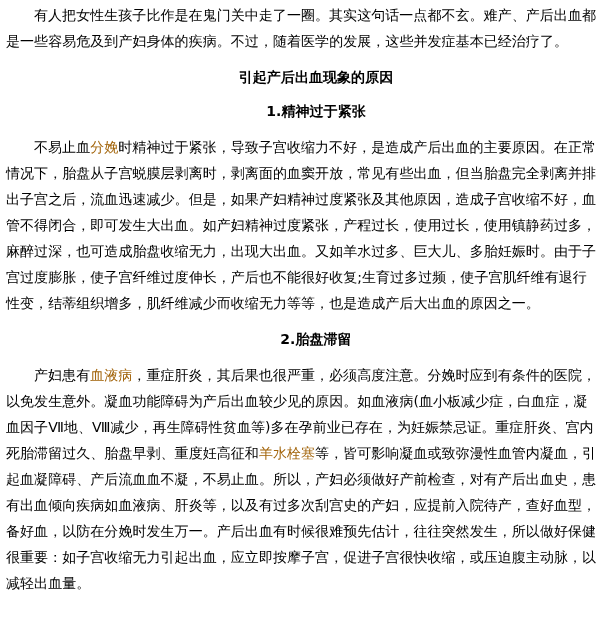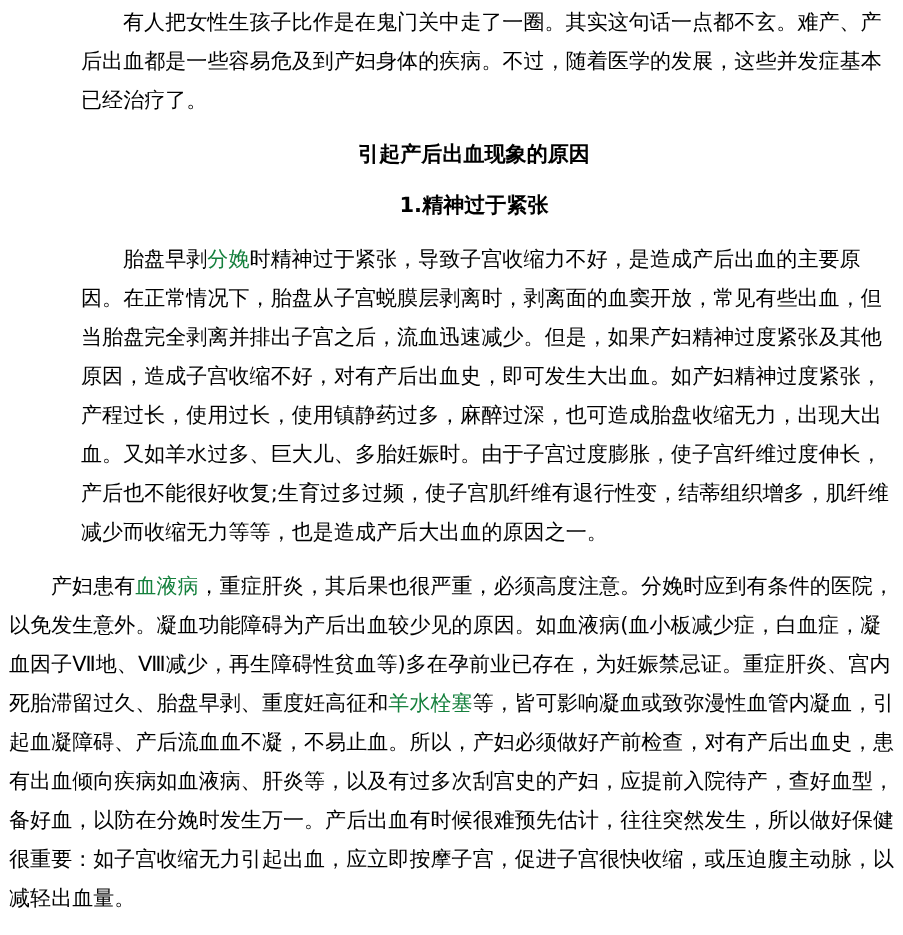--- a/index.html
+++ b/index.html
@@ -5,30 +5,31 @@
   html, body { margin: 0; padding: 0; background: #ffffff; }
   body {
     width: 602px; height: 623px; overflow: hidden;
     font-family: "DejaVu Sans", "Liberation Sans", sans-serif;
     font-size: 14px; color: #000000;
   }
   .page { padding: 2px 4px 0 6px; }
   p { margin: 0; line-height: 26px; letter-spacing: 0.05px; }
   .indent { text-indent: 28px; }
   .heading { font-weight: bold; padding-left: 28px; margin: 12px 0 12px 0; line-height: 22px; text-align: center; }
-  .para-gap { margin-bottom: 10px; margin-left: 48px; }
-  a.link { color: #15803d; text-decoration: none; }
+  .para-gap { margin-bottom: 10px; }
+  a.link { color: #a16207; text-decoration: none; }
   .plain-indent { padding-left: 28px; }
 </style>
 </head>
 <body>
 
 <div class="page">
   <p class="indent para-gap">有人把女性生孩子比作是在鬼门关中走了一圈。其实这句话一点都不玄。难产、产后出血都是一些容易危及到产妇身体的疾病。不过，随着医学的发展，这些并发症基本已经治疗了。</p>
 
   <p class="heading">引起产后出血现象的原因</p>
 
   <p class="heading">1.精神过于紧张</p>
-  <p class="indent para-gap"><span>胎盘早剥</span><a class="link">分娩</a><span>时精神过于紧张，导致子宫收缩力不好，是造成产后出血的主要原因。在正常情况下，胎盘从子宫蜕膜层剥离时，剥离面的血窦开放，常见有些出血，但当胎盘完全剥离并排出子宫之后，流血迅速减少。但是，如果产妇精神过度紧张及其他原因，造成子宫收缩不好，对有产后出血史，即可发生大出血。如产妇精神过度紧张，产程过长，使用过长，使用镇静药过多，麻醉过深，也可造成胎盘收缩无力，出现大出血。又如羊水过多、巨大儿、多胎妊娠时。由于子宫过度膨胀，使子宫纤维过度伸长，产后也不能很好收复;生育过多过频，使子宫肌纤维有退行性变，结蒂组织增多，肌纤维减少而收缩无力等等，也是造成产后大出血的原因之一。</span></p>
+  <p class="indent para-gap"><span>不易止血</span><a class="link">分娩</a><span>时精神过于紧张，导致子宫收缩力不好，是造成产后出血的主要原因。在正常情况下，胎盘从子宫蜕膜层剥离时，剥离面的血窦开放，常见有些出血，但当胎盘完全剥离并排出子宫之后，流血迅速减少。但是，如果产妇精神过度紧张及其他原因，造成子宫收缩不好，血管不得闭合，即可发生大出血。如产妇精神过度紧张，产程过长，使用过长，使用镇静药过多，麻醉过深，也可造成胎盘收缩无力，出现大出血。又如羊水过多、巨大儿、多胎妊娠时。由于子宫过度膨胀，使子宫纤维过度伸长，产后也不能很好收复;生育过多过频，使子宫肌纤维有退行性变，结蒂组织增多，肌纤维减少而收缩无力等等，也是造成产后大出血的原因之一。</span></p>
 
+  <p class="heading">2.胎盘滞留</p>
 
   <p class="indent"><span>产妇患有</span><a class="link">血液病</a><span>，重症肝炎，其后果也很严重，必须高度注意。分娩时应到有条件的医院，以免发生意外。凝血功能障碍为产后出血较少见的原因。如血液病(血小板减少症，白血症，凝血因子Ⅶ地、Ⅷ减少，再生障碍性贫血等)多在孕前业已存在，为妊娠禁忌证。重症肝炎、宫内死胎滞留过久、胎盘早剥、重度妊高征和</span><a class="link">羊水栓塞</a><span>等，皆可影响凝血或致弥漫性血管内凝血，引起血凝障碍、产后流血血不凝，不易止血。所以，产妇必须做好产前检查，对有产后出血史，患有出血倾向疾病如血液病、肝炎等，以及有过多次刮宫史的产妇，应提前入院待产，查好血型，备好血，以防在分娩时发生万一。产后出血有时候很难预先估计，往往突然发生，所以做好保健很重要：如子宫收缩无力引起出血，应立即按摩子宫，促进子宫很快收缩，或压迫腹主动脉，以减轻出血量。</span></p>
 </div>
 
 </body></html>

